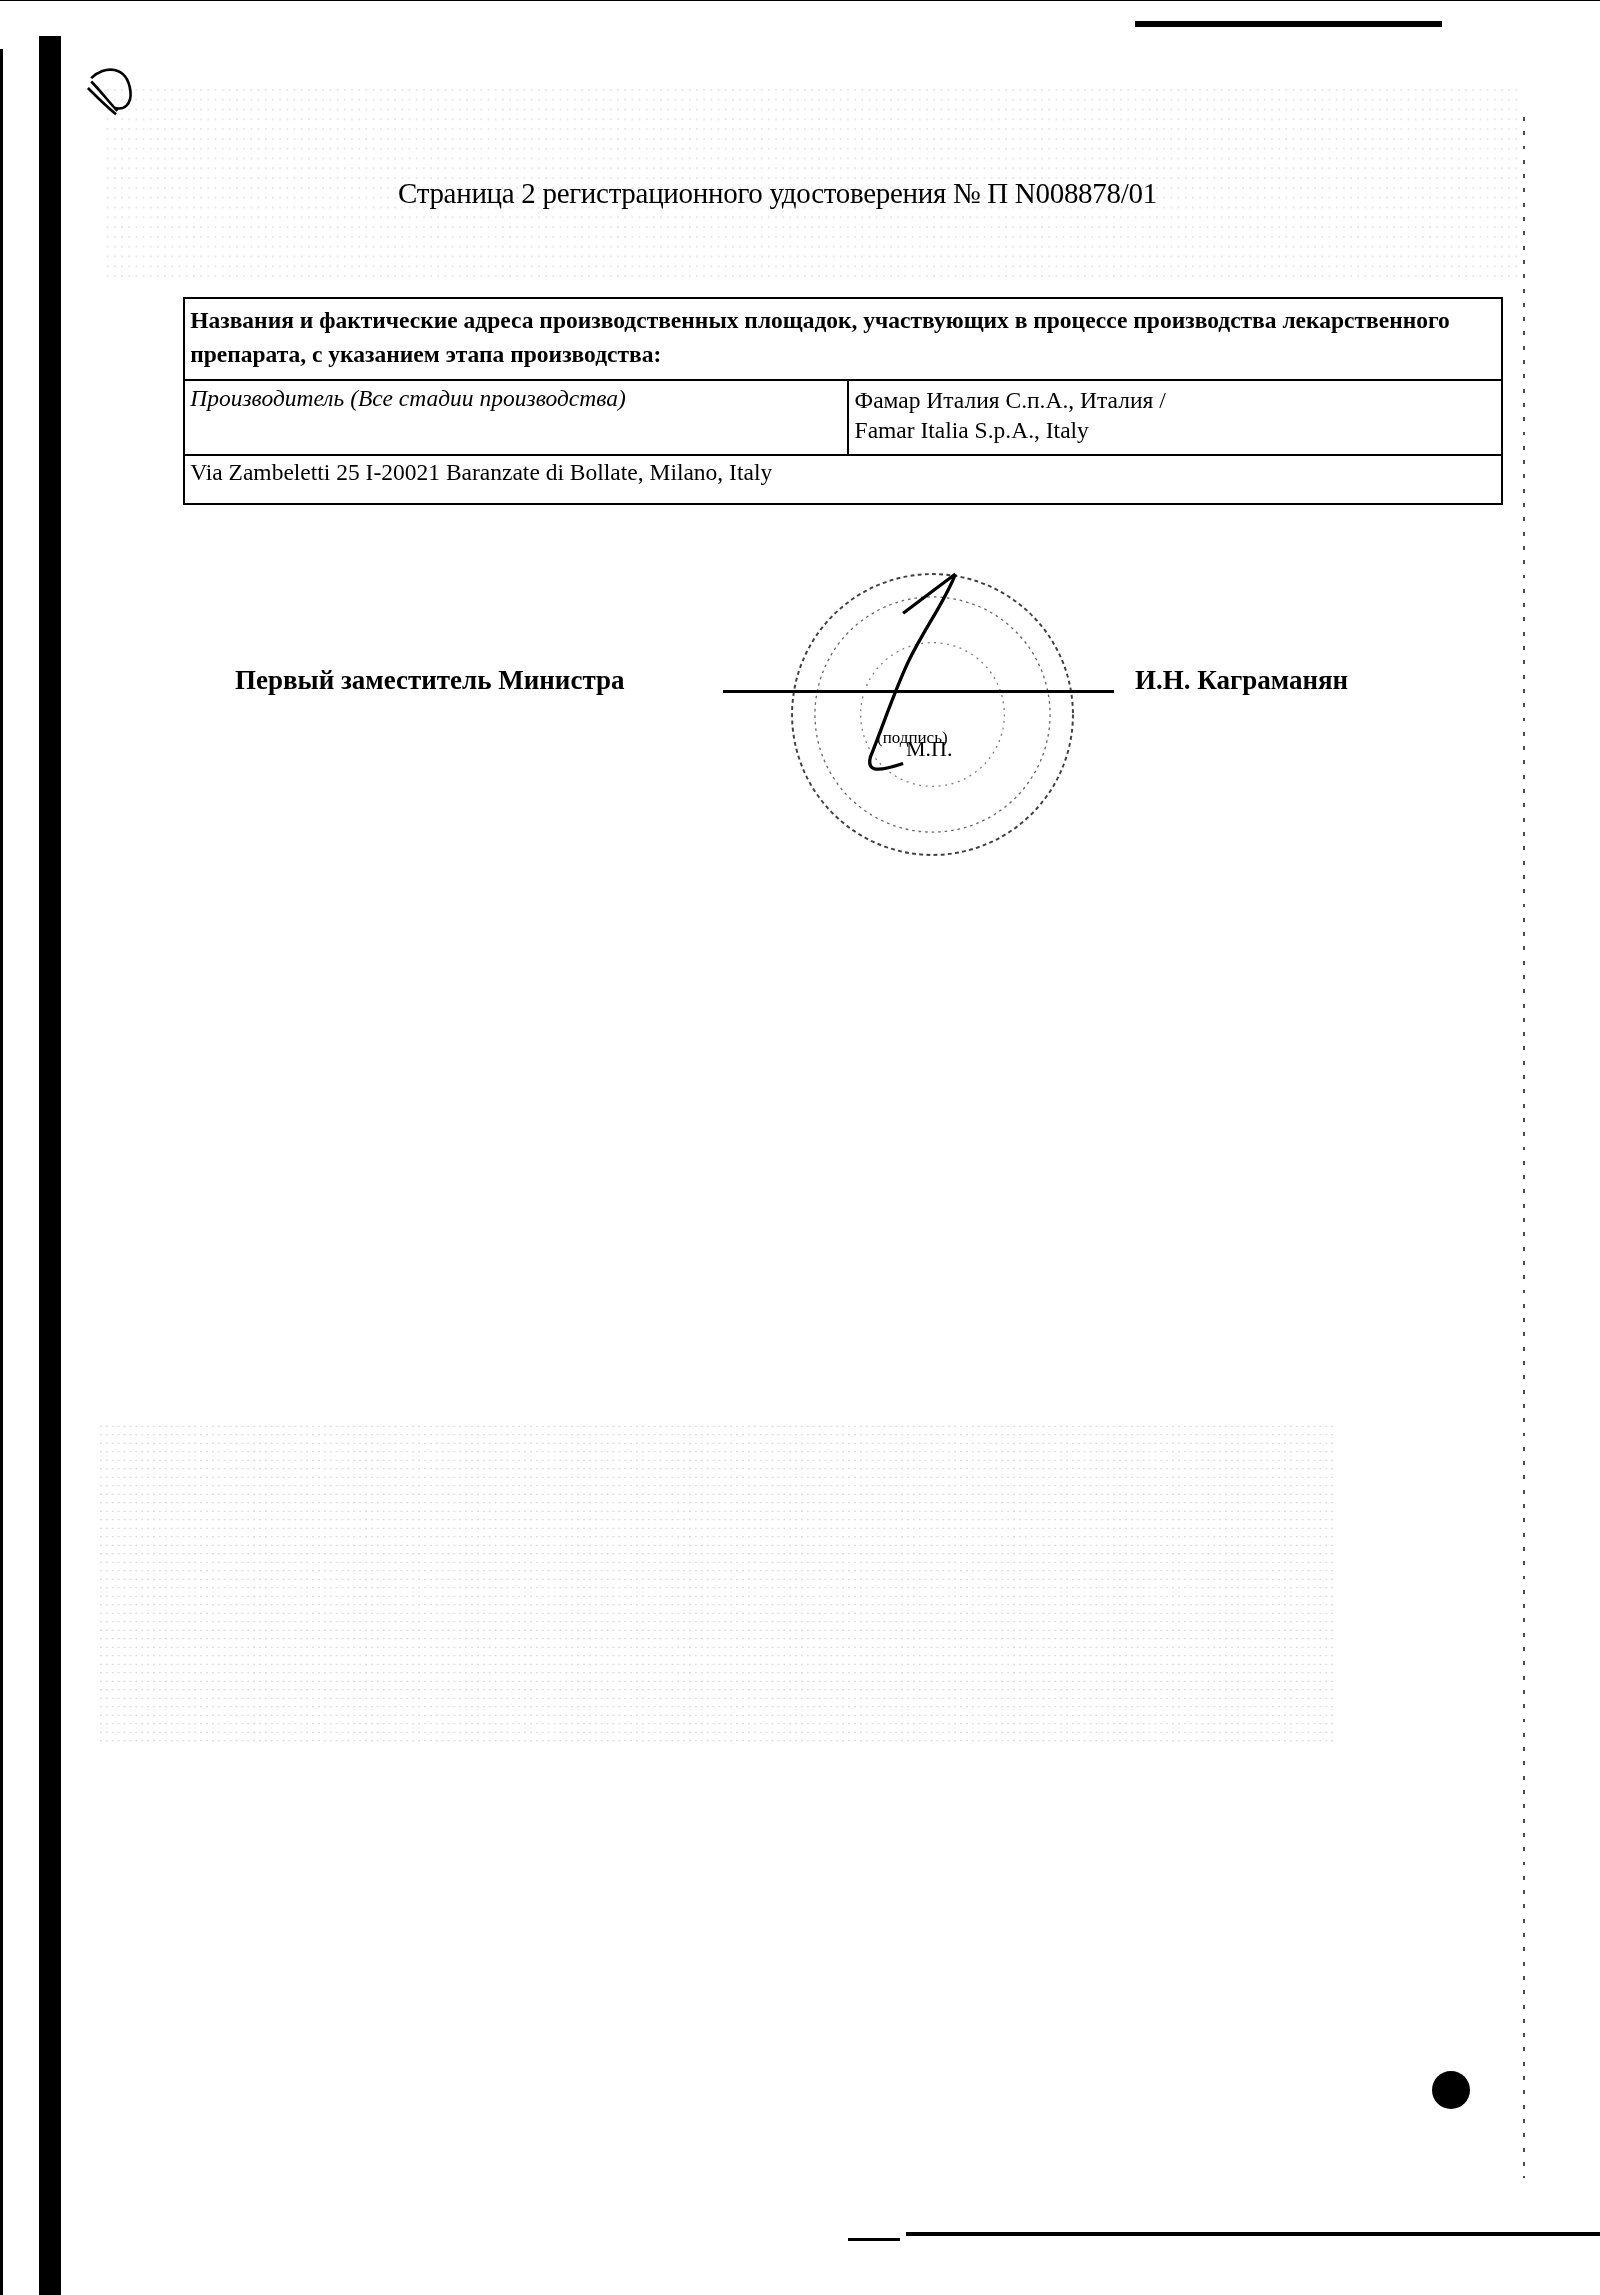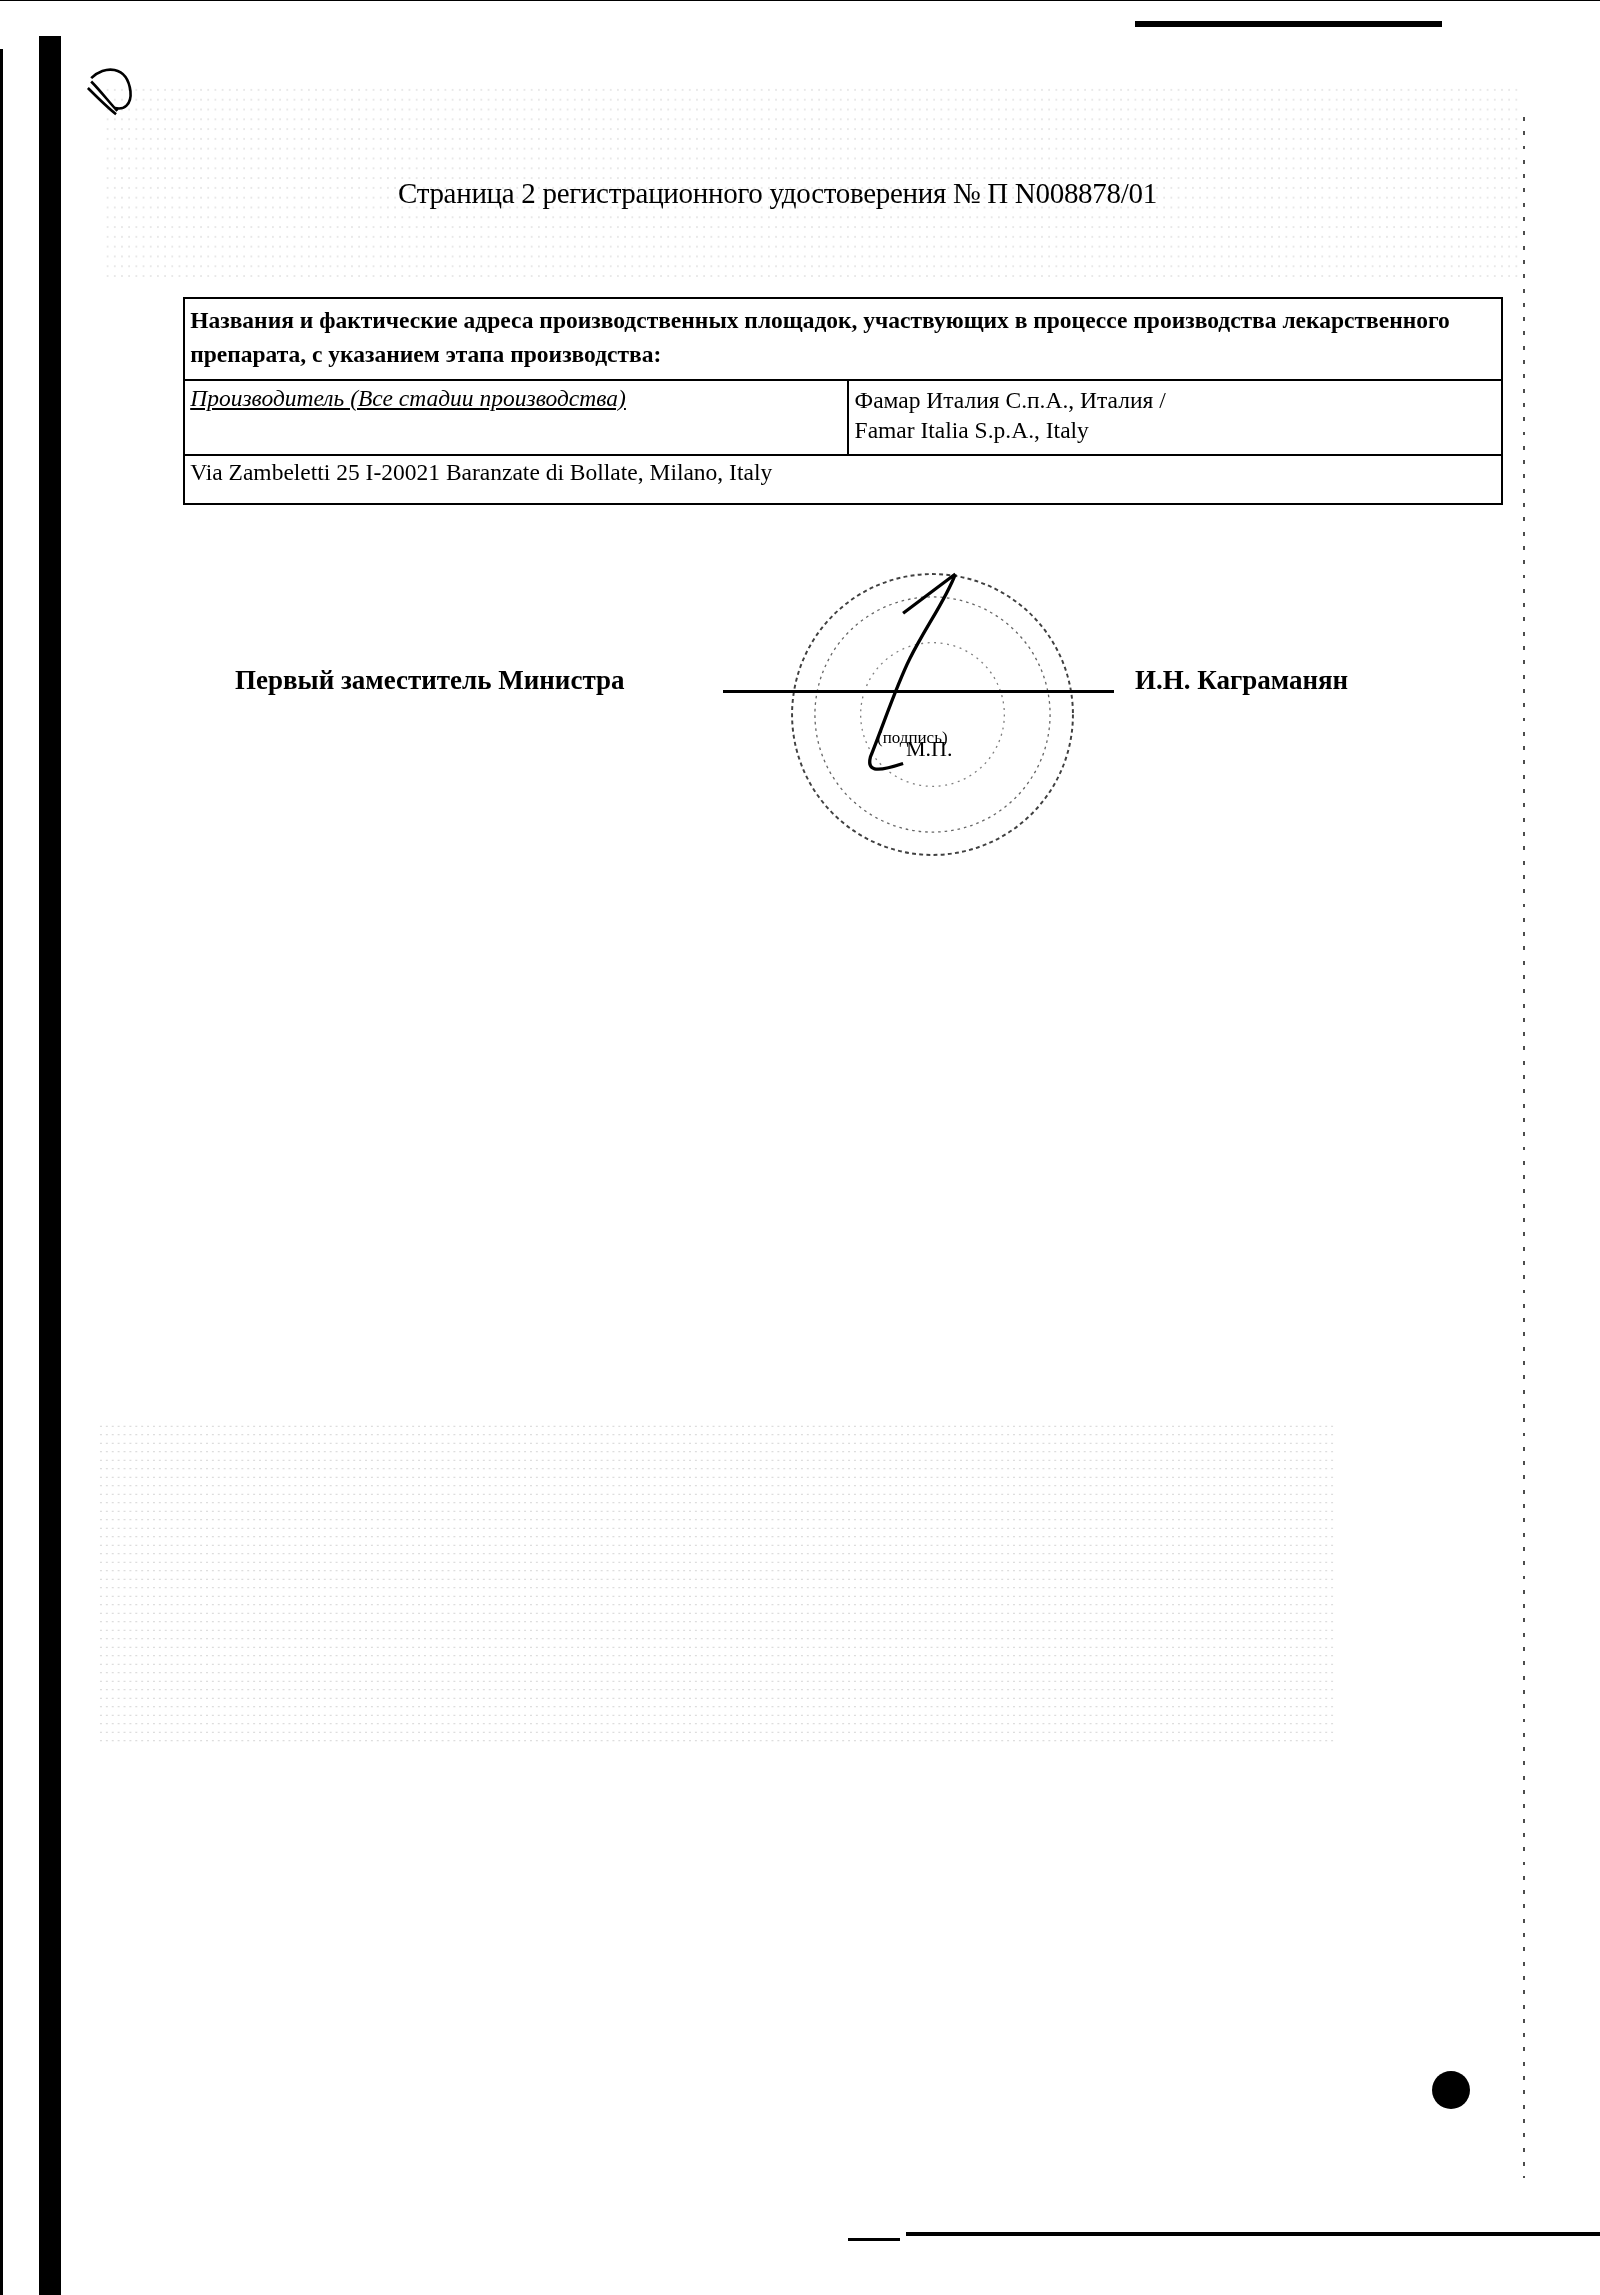--- a/index.html
+++ b/index.html
@@ -19,21 +19,21 @@
            background-size: 5.9px 8.5px; opacity: .18; }
   .noise2 { left: 104px; top: 85px; width: 1415px; height: 196px;
            background-image: radial-gradient(#000 0.5px, transparent 0.8px);
            background-size: 7.2px 9.8px; opacity: .12; }
   .corner-scribble { left: 65px; top: 52px; width: 72px; height: 72px; }
   .page-header { left: 398px; top: 177px; font-size: 29px; letter-spacing: -0.3px; white-space: nowrap; }
   table.sites { position: absolute; left: 183px; top: 297px; width: 1320px;
                 border-collapse: collapse; font-size: 23.5px; }
   table.sites td { border: 2px solid #000; padding: 3.9px 5.2px; vertical-align: top; }
   .hdr-cell { font-weight: bold; line-height: 34px; height: 72px; }
-  .role-cell { font-style: italic; width: 652px; height: 65px; text-decoration: underline; }
+  .role-cell { font-style: italic; width: 652px; height: 65px; }
   .name-cell { line-height: 30px; }
   .addr-cell { height: 40px; margin-left: 22px; }
   .sig-title { left: 235px; top: 665px; font-size: 27px; font-weight: bold; white-space: nowrap; }
   .sig-line { left: 723px; top: 690px; width: 391px; height: 3.3px; background: #000; }
   .sig-name { left: 1135px; top: 665px; font-size: 27px; font-weight: bold; white-space: nowrap; text-align: right; }
   .sig-caption { left: 877px; top: 728px; font-size: 17px; white-space: nowrap; }
   .mp-label { left: 890px; top: 736px; font-size: 22px; white-space: nowrap; margin-left: 16px; }
   .stamp { left: 779px; top: 561px; width: 307px; height: 307px; }
   .dot { left: 1432px; top: 2071px; width: 38px; height: 38px; border-radius: 50%; background: #000; }
 </style>

